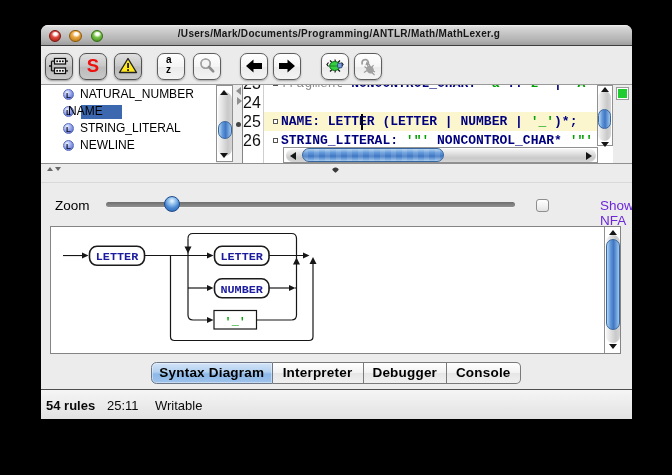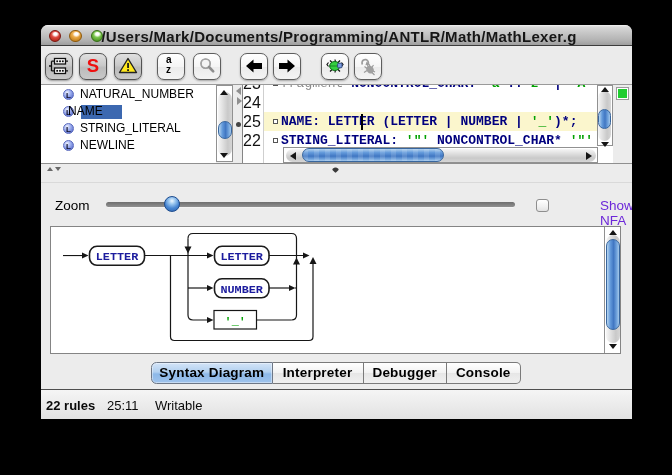--- a/index.html
+++ b/index.html
@@ -9,21 +9,21 @@
 .ab{position:absolute;}
 #win{left:41px;top:25px;width:591px;height:394px;background:#ececec;
   border-radius:7px 7px 0 0;overflow:hidden;}
 
 #tbar{left:0;top:0;width:591px;height:21px;
   background:linear-gradient(#f2f2f2 0,#d9d9d9 2px,#c9c9c9 35%,#b3b3b3 75%,#9e9e9e 100%);
   border-bottom:1px solid #3c3c3c;}
 .light{width:12.5px;height:12.5px;border-radius:50%;top:4.8px;}
 .light::after{content:"";position:absolute;left:2.4px;top:0.8px;width:6.8px;height:5px;border-radius:50%;
   background:radial-gradient(ellipse at 50% 38%,rgba(255,255,255,1) 0 28%,rgba(255,255,255,0) 82%);}
-#ttext{left:0;top:3px;width:591px;text-align:center;font-size:15px;font-weight:bold;
+#ttext{left:0;top:3px;width:591px;text-align:center;font-size:10px;font-weight:bold;
   color:#161616;letter-spacing:0.3px;padding-left:5px;}
 
 #tool{left:0;top:22px;width:591px;height:38px;background:#ebebeb;border-bottom:1px solid #9a9a9a;}
 .btn{top:27.5px;width:28px;height:27px;border-radius:7px;}
 .btn.sel{background:linear-gradient(#e0e0e0,#c9c9c9 45%,#bbbbbb 55%,#c9c9c9);
   border:1.5px solid #525252;box-shadow:0 1px 2px rgba(0,0,0,.35);}
 .btn.nor{background:linear-gradient(#ffffff,#f5f5f5 50%,#ebebeb 51%,#f4f4f4);
   border:1.5px solid #5e5e5e;box-shadow:0 1px 2px rgba(0,0,0,.3);}
 .bic{left:0;top:0;width:26px;height:25px;display:flex;align-items:center;justify-content:center;}
 .btn svg{display:block;}
@@ -190,21 +190,21 @@
     </div>
     <div class="ab tri" style="left:195px;top:1.5px;border-top:4px solid transparent;border-bottom:4px solid transparent;border-right:5px solid #8f8f8f;"></div>
     <div class="ab tri" style="left:195.5px;top:11.5px;border-top:4px solid transparent;border-bottom:4px solid transparent;border-left:5px solid #8f8f8f;"></div>
     <div class="ab" style="left:195px;top:37px;width:5px;height:5px;border-radius:50%;background:#454545;"></div>
     <div class="ab" id="edit">
       <div class="ab" style="left:20.5px;top:27px;width:334px;height:19px;background:#fbf6cd;"></div>
       <div class="ab" id="gutter">
         <div class="ab lnum" style="top:-11px;">23</div>
         <div class="ab lnum" style="top:8px;">24</div>
         <div class="ab lnum" style="top:27px;">25</div>
-        <div class="ab lnum" style="top:46px;">22</div>
+        <div class="ab lnum" style="top:46px;">26</div>
       </div>
       <div class="ab crow" style="top:-11px;"><span class="gry">fragment </span>NONCONTROL_CHAR: <span class="grn">'a'</span>..<span class="grn">'z'</span> | <span class="grn">'A'</span></div>
       <div class="ab crow" style="top:27px;">NAME: LETTER (LETTER | NUMBER | <span class="grn">'_'</span>)*;</div>
       <div class="ab crow" style="top:46px;">STRING_LITERAL: <span class="grn">'"'</span> NONCONTROL_CHAR* <span class="grn">'"'</span></div>
       <div class="ab fold" style="left:30px;top:-4.5px;"></div>
       <div class="ab fold" style="left:30px;top:33.5px;"></div>
       <div class="ab fold" style="left:30px;top:52.5px;"></div>
       <div class="ab" style="left:118px;top:28.5px;width:2px;height:16px;background:#000;"></div>
       <div class="ab scroll" style="left:353.5px;top:-0.5px;width:16px;height:61px;">
         <div class="ab capsule" style="left:0.5px;top:5.5px;width:13px;height:50px;"></div>
@@ -284,17 +284,17 @@
   <div class="ab" style="left:575.5px;top:62.5px;width:11px;height:11px;background:#20cd30;border:1px solid #fff;outline:1px solid #9a9a9a;"></div>
   <div class="ab seg" style="left:110px;width:121.5px;border:1px solid #6d7786;border-radius:5.5px 0 0 5.5px;
     background:linear-gradient(#d3e4f8,#b2d0ef 45%,#8cb8e8 55%,#9fc3ec);box-shadow:inset 0 0 0 1px rgba(255,255,255,.4);"><span class="stx">Syntax Diagram</span></div>
   <div class="ab seg" style="left:231.5px;width:91px;border:1px solid #7a7a7a;border-left:none;
     background:linear-gradient(#ffffff,#f2f2f2 50%,#e6e6e6 51%,#f0f0f0);"><span class="stx">Interpreter</span></div>
   <div class="ab seg" style="left:406px;width:73.5px;border:1px solid #7a7a7a;border-left:none;border-radius:0 5px 5px 0;
     background:linear-gradient(#ffffff,#f2f2f2 50%,#e6e6e6 51%,#f0f0f0);"><span class="stx">Console</span></div>
   <div class="ab seg" style="left:322.5px;width:83.5px;border:1px solid #7a7a7a;border-left:none;
     background:linear-gradient(#ffffff,#f2f2f2 50%,#e6e6e6 51%,#f0f0f0);"><span class="stx">Debugger</span></div>
   <div class="ab" id="status">
-    <div style="left:5px;font-weight:bold;">22 rules</div>
+    <div style="left:5px;font-weight:bold;">54 rules</div>
     <div style="left:66px;">25:11</div>
     <div style="left:114px;">Writable</div>
   </div>
 </div>
 
 </body></html>

